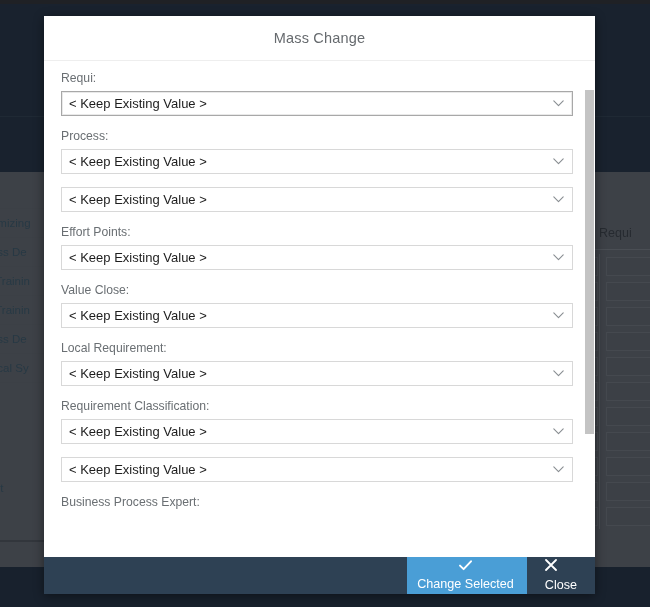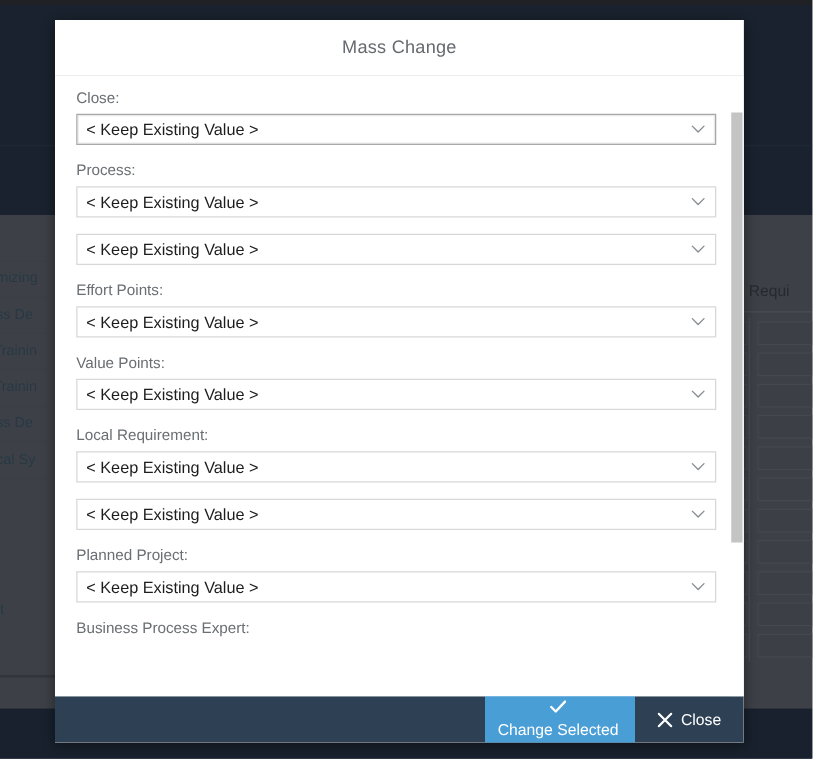--- a/index.html
+++ b/index.html
@@ -285,29 +285,29 @@
     font-size: 12.6px;
     border: none;
     padding: 5px 13px 5px 10px;
     border-radius: 2px;
     cursor: pointer;
     font-family: "Liberation Sans", sans-serif;
     flex-direction: column;
   }
   .btn-plain {
     display: inline-flex;
-    align-items: center;
     gap: 7px;
     background: transparent;
     color: #ffffff;
     font-size: 12.6px;
     border: none;
     padding: 5px 6px;
     cursor: pointer;
     font-family: "Liberation Sans", sans-serif;
+    flex-direction: column;
   }
   .ico { display: inline-block; line-height: 1; }
   .ico svg { display: block; }
 </style>
 </head>
 <body>
 
 <div id="root">
 
   <div class="bg-app">
@@ -387,21 +387,21 @@
 
   <div class="modal">
 
     <div class="modal-header">
       <div class="modal-title">Mass Change</div>
     </div>
 
     <div class="modal-body">
       <div class="fields" id="fields">
           <div class="field">
-            <label class="field-label">Close:</label>
+            <label class="field-label">Requi:</label>
             <div class="select-wrap focused">
               <span class="select-value">&lt; Keep Existing Value &gt;</span>
               <span class="chev">
                 <svg width="11" height="7" viewBox="0 0 11 7">
                   <path d="M0.8 0.9 L5.5 5.6 L10.2 0.9" stroke="#888d91" stroke-width="1.1" fill="none" stroke-linecap="round" stroke-linejoin="round"></path>
                 </svg>
               </span>
             </div>
           </div>
           <div class="field">
@@ -430,21 +430,21 @@
             <div class="select-wrap">
               <span class="select-value">&lt; Keep Existing Value &gt;</span>
               <span class="chev">
                 <svg width="11" height="7" viewBox="0 0 11 7">
                   <path d="M0.8 0.9 L5.5 5.6 L10.2 0.9" stroke="#888d91" stroke-width="1.1" fill="none" stroke-linecap="round" stroke-linejoin="round"></path>
                 </svg>
               </span>
             </div>
           </div>
           <div class="field">
-            <label class="field-label">Value Points:</label>
+            <label class="field-label">Value Close:</label>
             <div class="select-wrap">
               <span class="select-value">&lt; Keep Existing Value &gt;</span>
               <span class="chev">
                 <svg width="11" height="7" viewBox="0 0 11 7">
                   <path d="M0.8 0.9 L5.5 5.6 L10.2 0.9" stroke="#888d91" stroke-width="1.1" fill="none" stroke-linecap="round" stroke-linejoin="round"></path>
                 </svg>
               </span>
             </div>
           </div>
           <div class="field">
@@ -452,31 +452,31 @@
             <div class="select-wrap">
               <span class="select-value">&lt; Keep Existing Value &gt;</span>
               <span class="chev">
                 <svg width="11" height="7" viewBox="0 0 11 7">
                   <path d="M0.8 0.9 L5.5 5.6 L10.2 0.9" stroke="#888d91" stroke-width="1.1" fill="none" stroke-linecap="round" stroke-linejoin="round"></path>
                 </svg>
               </span>
             </div>
           </div>
           <div class="field">
-            <div class="select-wrap">
-              <span class="select-value">&lt; Keep Existing Value &gt;</span>
-              <span class="chev">
-                <svg width="11" height="7" viewBox="0 0 11 7">
-                  <path d="M0.8 0.9 L5.5 5.6 L10.2 0.9" stroke="#888d91" stroke-width="1.1" fill="none" stroke-linecap="round" stroke-linejoin="round"></path>
-                </svg>
-              </span>
-            </div>
-          </div>
-          <div class="field">
-            <label class="field-label">Planned Project:</label>
+            <label class="field-label">Requirement Classification:</label>
+            <div class="select-wrap">
+              <span class="select-value">&lt; Keep Existing Value &gt;</span>
+              <span class="chev">
+                <svg width="11" height="7" viewBox="0 0 11 7">
+                  <path d="M0.8 0.9 L5.5 5.6 L10.2 0.9" stroke="#888d91" stroke-width="1.1" fill="none" stroke-linecap="round" stroke-linejoin="round"></path>
+                </svg>
+              </span>
+            </div>
+          </div>
+          <div class="field">
             <div class="select-wrap">
               <span class="select-value">&lt; Keep Existing Value &gt;</span>
               <span class="chev">
                 <svg width="11" height="7" viewBox="0 0 11 7">
                   <path d="M0.8 0.9 L5.5 5.6 L10.2 0.9" stroke="#888d91" stroke-width="1.1" fill="none" stroke-linecap="round" stroke-linejoin="round"></path>
                 </svg>
               </span>
             </div>
           </div>
           <div class="field">

